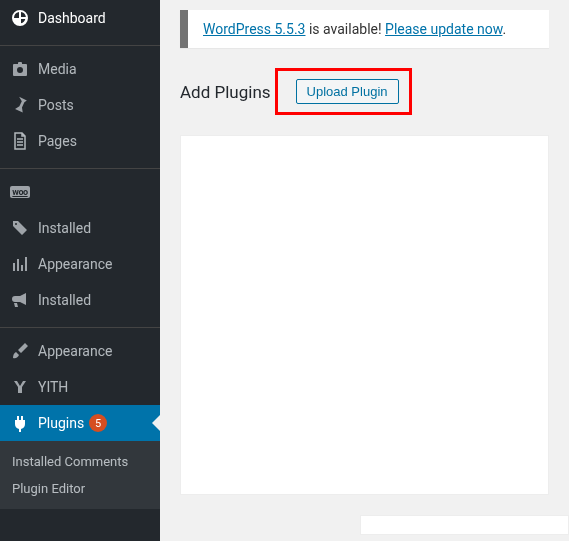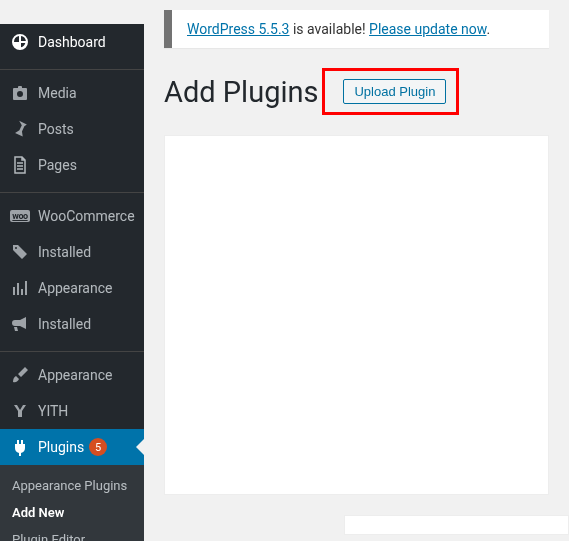--- a/index.html
+++ b/index.html
@@ -1,36 +1,36 @@
 <!DOCTYPE html>
 <html><head>
 <meta charset="utf-8">
 <style>
 * { margin: 0; padding: 0; box-sizing: border-box; }
 body { font-family: -apple-system, BlinkMacSystemFont, "Segoe UI", Roboto, sans-serif; font-size: 13px; background: #f1f1f1; width: 569px; height: 541px; overflow: hidden; }
 .layout { display: flex; height: 541px; }
-.sidebar { width: 144px; background: #23282d; color: #eee; flex-shrink: 0; margin-top: 24px; }
+.sidebar { width: 160px; background: #23282d; color: #eee; flex-shrink: 0; }
 .menu-item { display: flex; align-items: center; padding: 8px 8px 8px 10px; color: rgba(240,245,250,0.7); cursor: pointer; font-size: 14px; }
 .menu-item.top { color: #fff; }
 .menu-item .icon { width: 20px; height: 20px; margin-right: 8px; display: flex; align-items: center; justify-content: center; }
 .menu-item .icon svg { fill: rgba(240,245,250,0.6); width: 20px; height: 20px; }
 .menu-item.top .icon svg { fill: #fff; }
 .menu-item.active { background: #0073aa; color: #fff; position: relative; text-align: center; }
 .menu-item.active .icon svg { fill: #fff; }
 .menu-item.active::after { content: ""; position: absolute; right: 0; top: 50%; transform: translateY(-50%); border: 8px solid transparent; border-right-color: #f1f1f1; }
 .menu-sep { height: 5px; border-bottom: 1px solid #444; margin: 5px 0; }
 .badge { display: inline-flex; align-items: center; justify-content: center; min-width: 18px; height: 18px; background: #d54e21; color: #fff; border-radius: 9px; font-size: 11px; margin-left: 5px; padding: 0 5px; }
 .submenu { background: #32373c; padding: 7px 0; }
 .submenu-item { padding: 6px 12px; color: rgba(240,245,250,0.7); cursor: pointer; font-size: 13px; }
 .submenu-item.current { color: #fff; font-weight: 600; }
 .main { flex: 1; padding: 10px 20px 0 20px; background: #f1f1f1; position: relative; }
 .notice { border-left: 8px solid #737373; background: #fff; padding: 11px 15px; box-shadow: 0 1px 1px rgba(0,0,0,0.04); margin-bottom: 20px; font-size: 14px; color: #333; }
 .notice a { color: #0073aa; text-decoration: underline; }
 .heading-row { display: flex; align-items: center; gap: 4px; margin-bottom: 20px; }
-.page-title { font-size: 29px; font-weight: 400; color: #23282d; }
+.page-title { font-size: 17px; font-weight: 400; color: #23282d; }
 .upload-btn-wrap { border: 3px solid #f00; padding: 8px 10px; display: inline-flex; }
 .upload-btn { border: 1px solid #0071a1; color: #0071a1; background: #f3f5f6; padding: 4px 10px; font-size: 13px; cursor: pointer; border-radius: 2px; margin-left: 8px; }
 .content-panel { background: #fff; height: 360px; margin-top: 6px; border: 1px solid #ededed; }
 .bottom-panel { position: absolute; left: 200px; right: 0; bottom: 6px; height: 20px; background: #fff; border: 1px solid #ededed; }
 .woo { font-size: 9px; font-weight: bold; background: rgba(240,245,250,0.6); color:#23282d; border-radius:2px; padding:1px 2px; letter-spacing:-0.5px;text-decoration:underline;}
 </style>
 </head>
 <body>
 
 <div class="layout">
@@ -74,21 +74,20 @@
       <span>Pages</span>
     </div>
 
 
     <div class="menu-sep"></div>
 
     <div class="menu-item">
       <span class="icon">
           <span class="woo">woo</span>
         </span>
-      <span>WooCommerce</span>
     </div>
 
     <div class="menu-item">
       <span class="icon">
           <svg viewBox="0 0 20 20">
             <path d="M3 3h5l9 9-5 5-9-9V3zm3 4a1 1 0 1 0 0-2 1 1 0 0 0 0 2z"></path>
           </svg>
         </span>
       <span>Installed</span>
     </div>
@@ -135,22 +134,21 @@
       <span class="icon">
           <svg viewBox="0 0 20 20">
             <path d="M7 3v4H5v4a5 5 0 0 0 4 4.9V19h2v-3.1A5 5 0 0 0 15 11V7h-2V3h-2v4H9V3H7z"></path>
           </svg>
         </span>
       <span>Plugins</span>
       <span class="badge">5</span>
     </div>
 
     <div class="submenu">
-      <div class="submenu-item">Appearance Plugins</div>
-      <div class="submenu-item current">Add New</div>
+      <div class="submenu-item">Installed Comments</div>
       <div class="submenu-item">Plugin Editor</div>
     </div>
 
   </div>
 
   <div class="main">
     <div class="notice">
       <a href="#">WordPress 5.5.3</a><span> is available! </span><a href="#">Please update now</a><span>.</span>
     </div>
 

